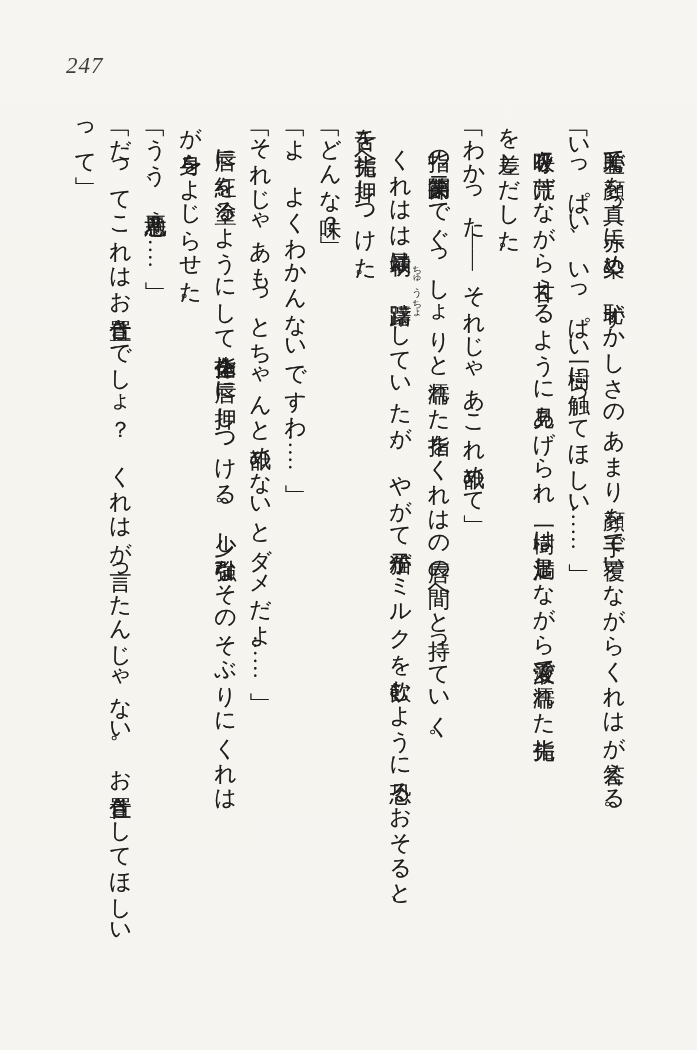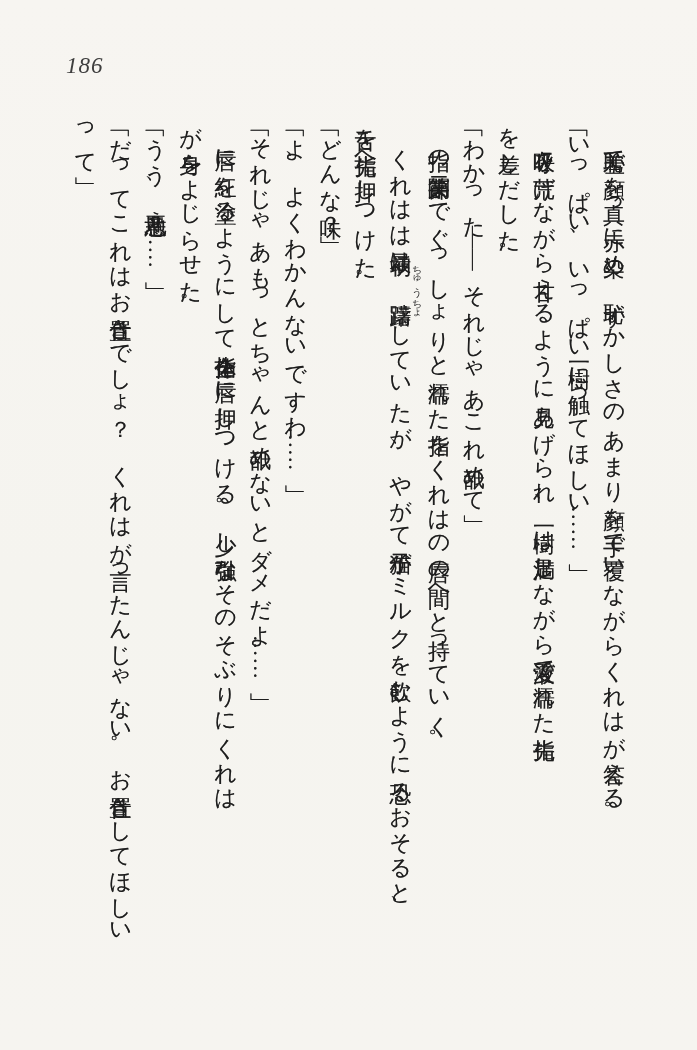--- a/index.html
+++ b/index.html
@@ -58,21 +58,21 @@
     color: #2a2a2a;
     text-shadow: none;
     font-family: "Liberation Serif", "DejaVu Serif", serif;
   }
 </style>
 </head>
 <body>
 
 <main class="page">
 
-  <div class="page-number">186</div>
+  <div class="page-number">247</div>
 
   <section class="text-block">
 
     <p class="narr"><span>羞恥で顔を真っ赤に染め、恥ずかしさのあまり顔を手で覆いながらくれはが答える。</span></p>
 
     <p class="dlg"><span>「いっぱい、いっぱい一樹に触ってほしい……」</span></p>
 
     <p class="narr"><span>呼吸を荒げながら甘えるように見あげられ、一樹は満足しながら愛液で濡れた指先</span><br><span>を差しだした。</span></p>
 
     <p class="dlg"><span>「わかった――それじゃあこれ舐めて」</span></p>

